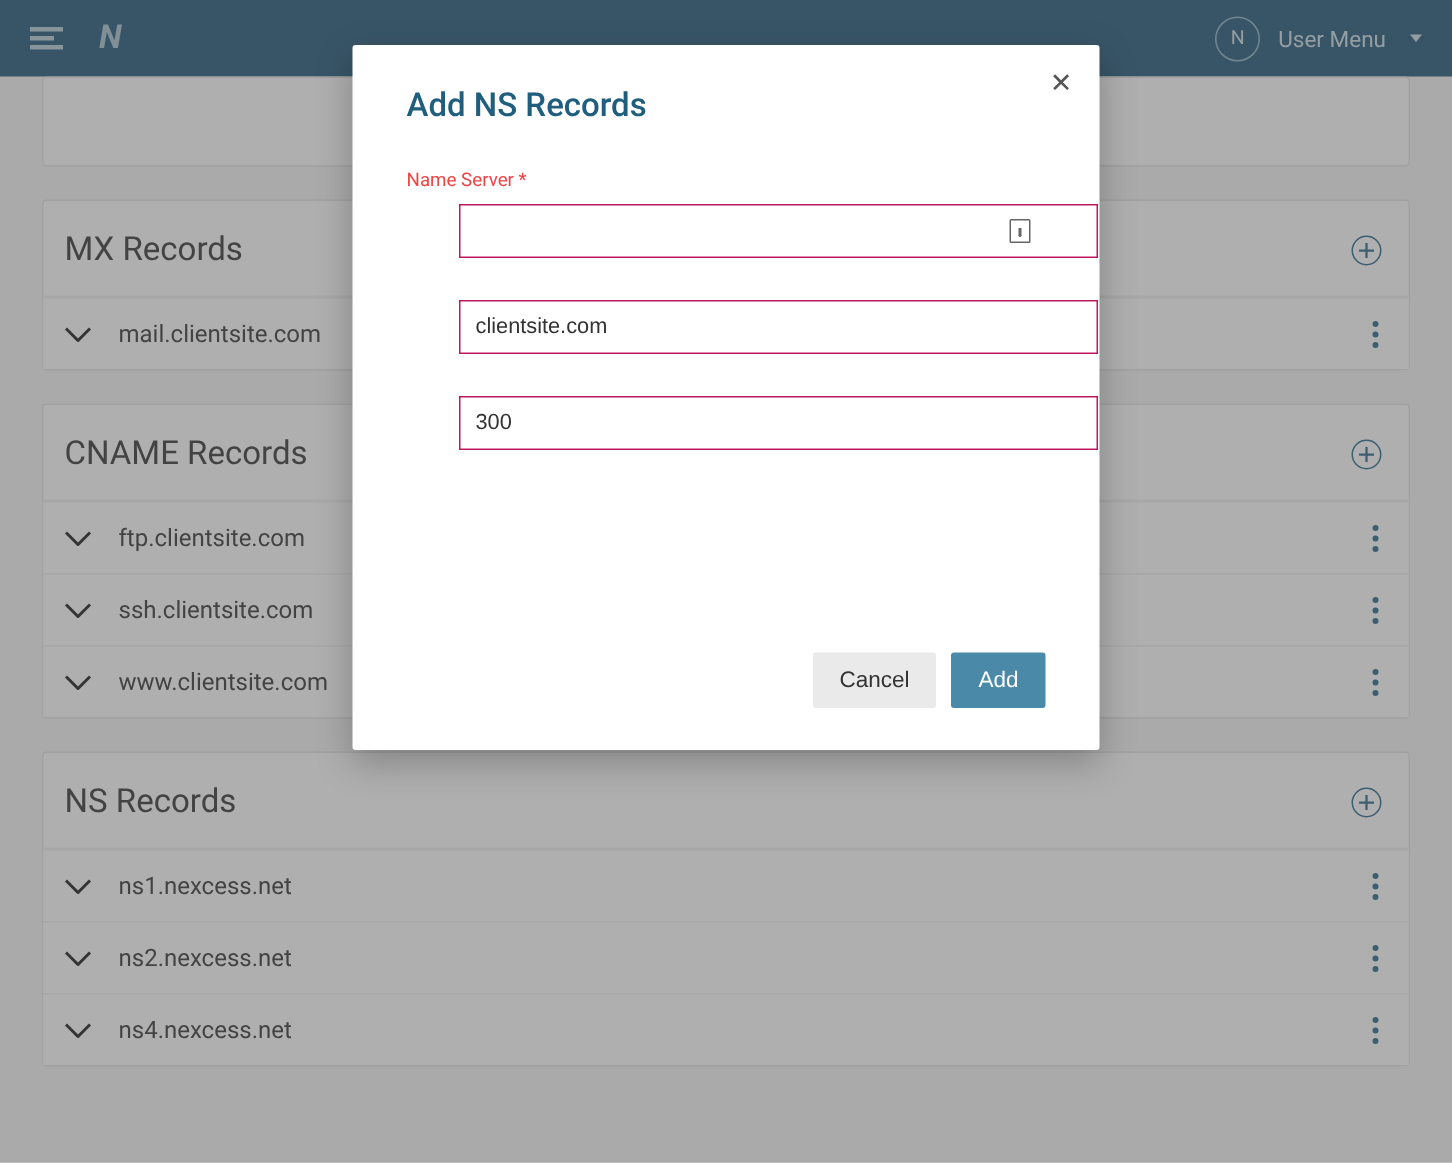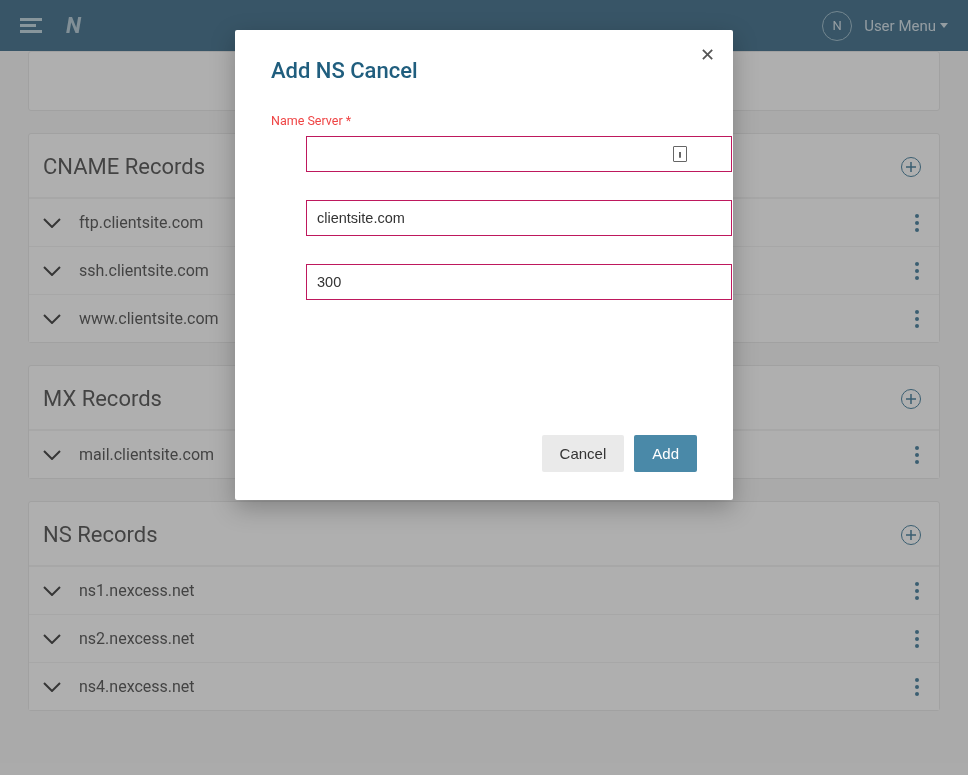--- a/index.html
+++ b/index.html
@@ -29,21 +29,21 @@
     .hamburger-icon span:nth-child(1) { width: 22px; }
     .hamburger-icon span:nth-child(2) { width: 16px; }
     .hamburger-icon span:nth-child(3) { width: 22px; }
     .logo { color: #a9c4d1; font-weight: bold; font-size: 22px; letter-spacing: -1px; font-style: italic;}
     .header-right { display: flex; align-items: center; gap: 12px; color: #cddde6; }
     .avatar-circle {
       width: 30px; height: 30px; border: 1.5px solid #8fb3c4;
       border-radius: 50%; display: flex; align-items: center; justify-content: center;
       color: #cddde6; font-size: 13px;
     }
-    .user-menu { font-size: 15px; display: flex; align-items: center; gap: 4px;}
+    .user-menu { font-size: 15px; display: flex; align-items: center; gap: 16px;}
     .caret-down {
       width: 0; height: 0; border-left: 4px solid transparent;
       border-right: 4px solid transparent; border-top: 5px solid #cddde6;
     }
 
     .content {
       padding: 0 28px;
     }
 
     .empty-card {
@@ -170,20 +170,44 @@
     </div>
   </div>
 </div>
 
 <div class="content">
 
   <div class="empty-card"></div>
 
   <div class="section-card">
     <div class="section-header">
+      <div class="section-title">MX Records</div>
+      <div class="plus-circle">
+        <svg viewBox="0 0 10 10">
+            <path d="M5 0v10M0 5h10" stroke-width="1.5"></path>
+          </svg>
+      </div>
+    </div>
+    <div class="record-row">
+      <div class="record-left">
+        <svg class="chevron" viewBox="0 0 18 10">
+            <path d="M1 1l8 8 8-8" fill="none" stroke="#222" stroke-width="2"></path>
+          </svg>
+        <span class="record-name">mail.clientsite.com</span>
+      </div>
+      <div class="kebab">
+          <span></span>
+          <span></span>
+          <span></span>
+        </div>
+    </div>
+  </div>
+
+  <div class="section-card">
+    <div class="section-header">
       <div class="section-title">CNAME Records</div>
       <div class="plus-circle">
         <svg viewBox="0 0 10 10">
             <path d="M5 0v10M0 5h10" stroke-width="1.5"></path>
           </svg>
       </div>
     </div>
     <div class="record-row">
       <div class="record-left">
         <svg class="chevron" viewBox="0 0 18 10">
@@ -209,44 +233,20 @@
           <span></span>
           <span></span>
         </div>
     </div>
     <div class="record-row">
       <div class="record-left">
         <svg class="chevron" viewBox="0 0 18 10">
             <path d="M1 1l8 8 8-8" fill="none" stroke="#222" stroke-width="2"></path>
           </svg>
         <span class="record-name">www.clientsite.com</span>
-      </div>
-      <div class="kebab">
-          <span></span>
-          <span></span>
-          <span></span>
-        </div>
-    </div>
-  </div>
-
-  <div class="section-card">
-    <div class="section-header">
-      <div class="section-title">MX Records</div>
-      <div class="plus-circle">
-        <svg viewBox="0 0 10 10">
-            <path d="M5 0v10M0 5h10" stroke-width="1.5"></path>
-          </svg>
-      </div>
-    </div>
-    <div class="record-row">
-      <div class="record-left">
-        <svg class="chevron" viewBox="0 0 18 10">
-            <path d="M1 1l8 8 8-8" fill="none" stroke="#222" stroke-width="2"></path>
-          </svg>
-        <span class="record-name">mail.clientsite.com</span>
       </div>
       <div class="kebab">
           <span></span>
           <span></span>
           <span></span>
         </div>
     </div>
   </div>
 
   <div class="section-card">
@@ -297,21 +297,21 @@
           <span></span>
         </div>
     </div>
   </div>
 
 </div>
 
 <div class="overlay">
   <div class="modal">
     <div class="modal-close">✕</div>
-    <div class="modal-title">Add NS Cancel</div>
+    <div class="modal-title">Add NS Records</div>
 
     <div class="field-group">
       <div class="field-label">Name Server *</div>
       <div class="input-with-icon">
         <input class="field-input" type="text" value="" style="">
         <div class="input-icon"></div>
       </div>
     </div>
 
     <div class="field-group">

